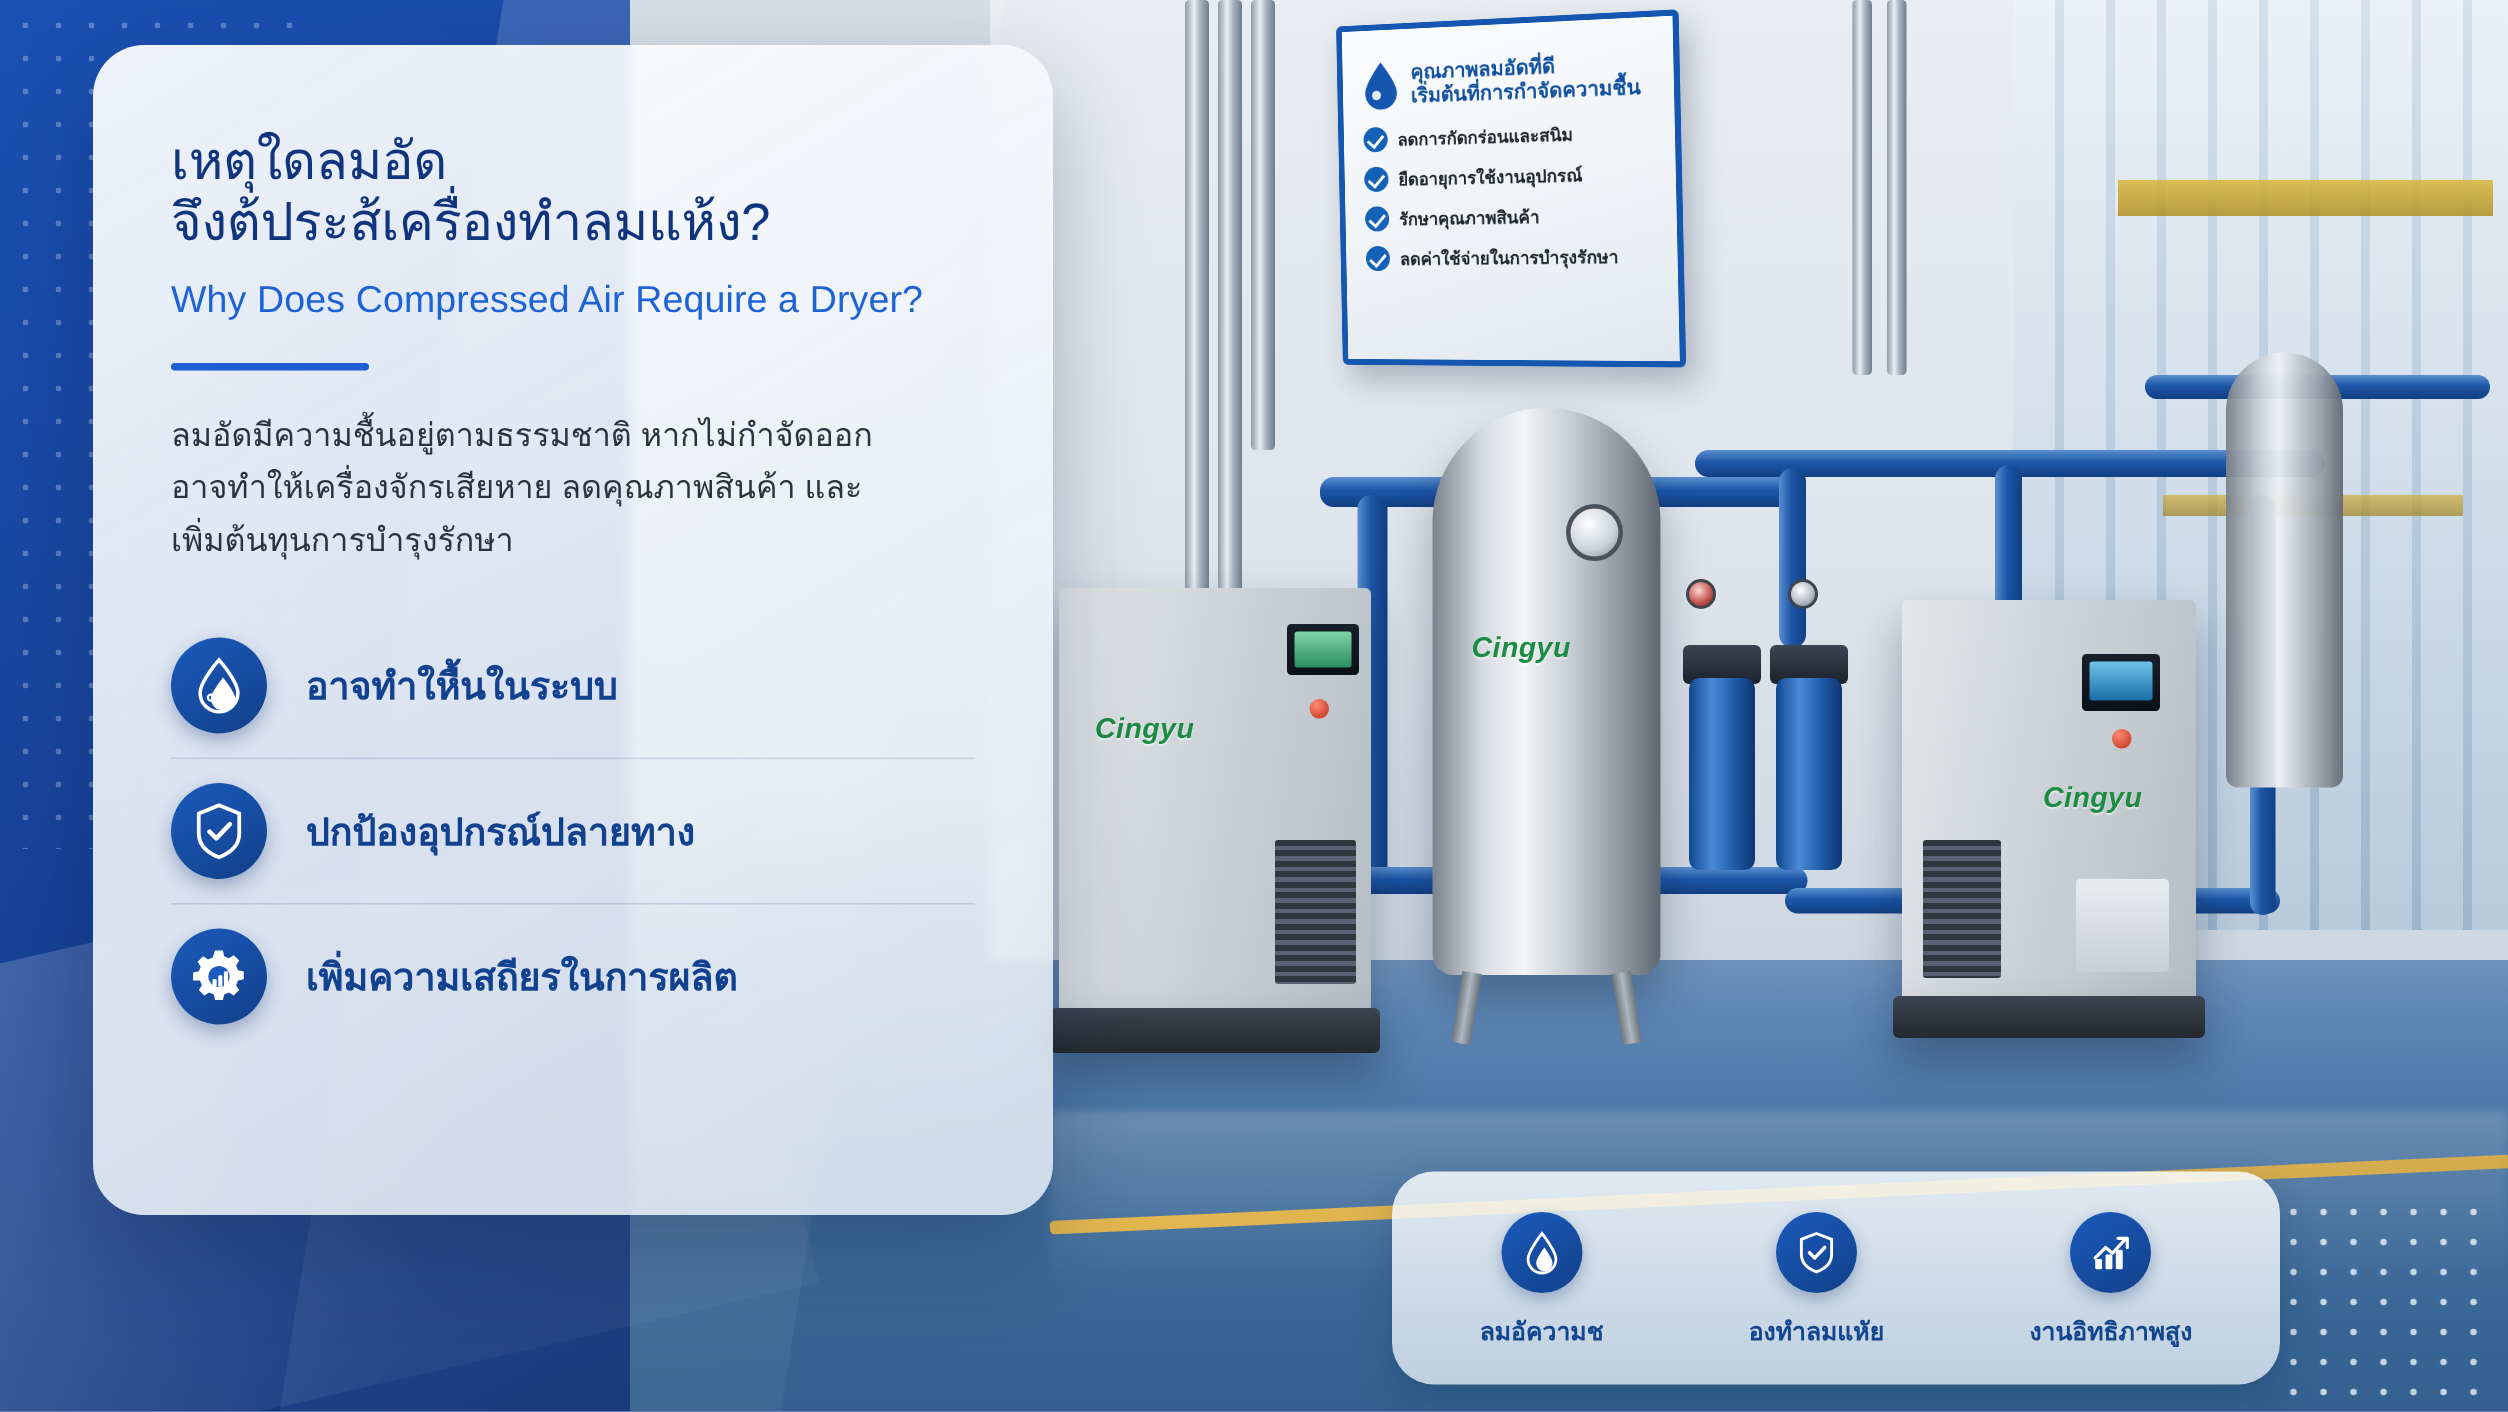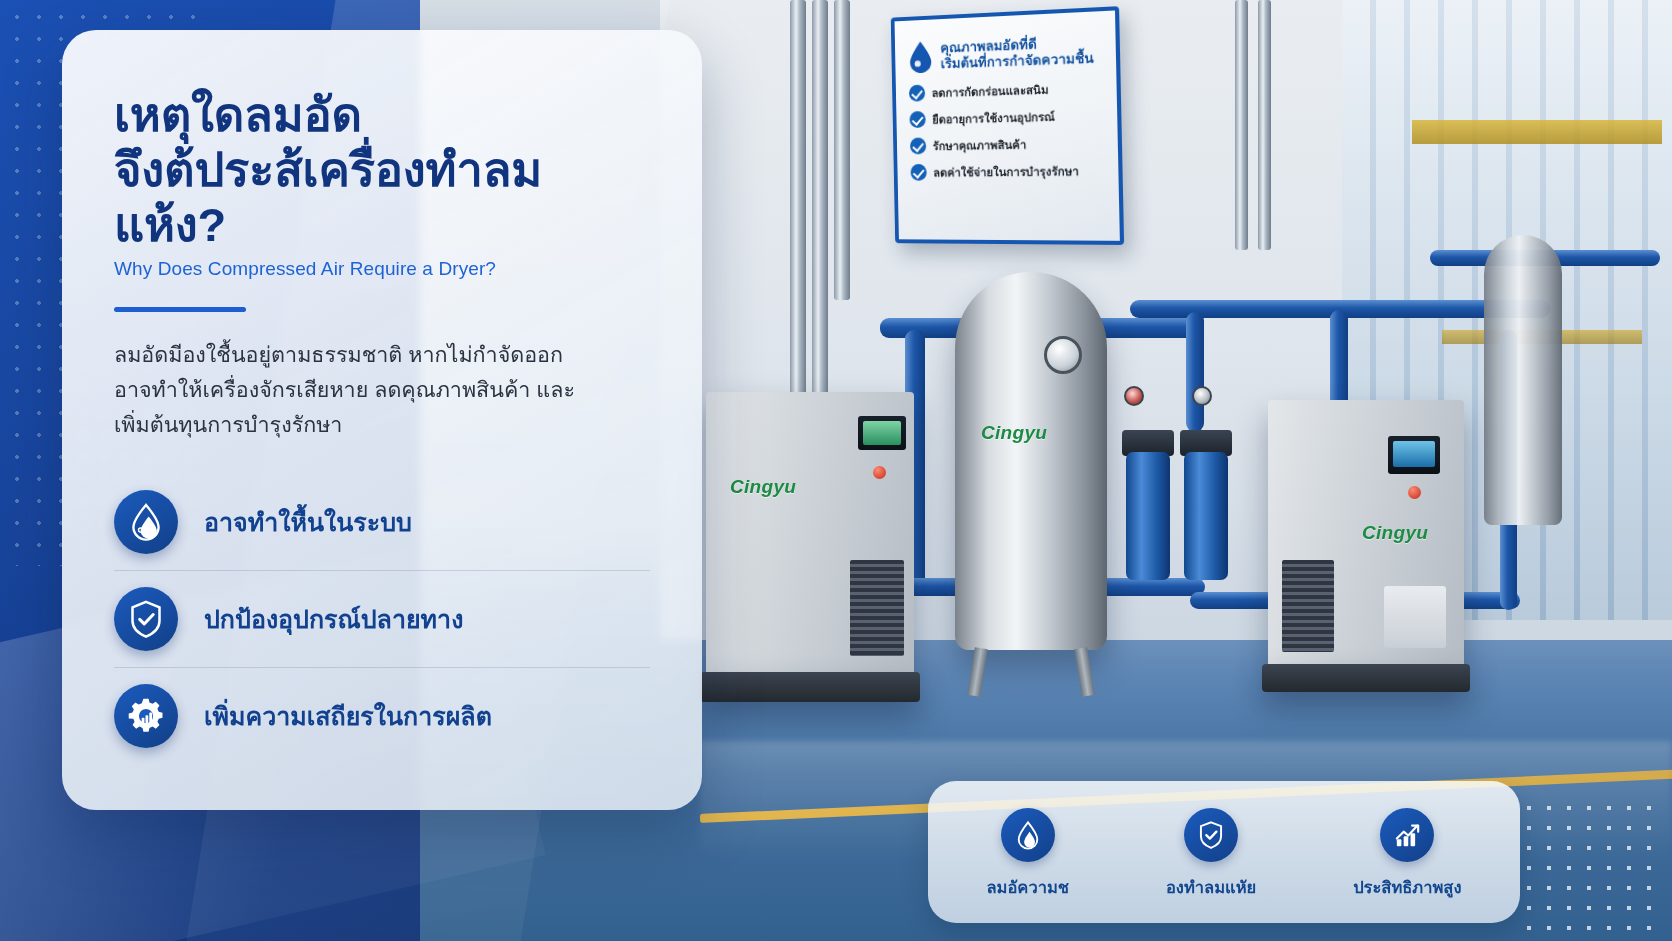--- a/index.html
+++ b/index.html
@@ -190,26 +190,26 @@
   
   .card {
     position: absolute; left: 62px; top: 30px; width: 640px; height: 780px;
     background: linear-gradient(150deg, rgba(255,255,255,.93) 0%, rgba(241,245,250,.90) 45%, rgba(226,234,243,.88) 100%);
     border-radius: 34px;
     box-shadow: 0 24px 60px rgba(10,30,70,.28);
     padding: 58px 52px 40px 52px;
     backdrop-filter: blur(4px);
   }
   .h1 {
-    color: #10357e; font-weight: 700; font-size: 47px; line-height: 1.17;
+    color: #10357e; font-weight: 400; font-size: 35px; line-height: 1.17;
     letter-spacing: -0.2px;
   }
   .h1 .l2 { display: block; }
   .subtitle {
-    color: #1d63d6; font-size: 19px; font-weight: 400; margin-top: 5px;
+    color: #1d63d6; font-size: 25px; font-weight: 400; margin-top: 16px;
     letter-spacing: .1px;
   }
   .rule { width: 132px; height: 5px; background: #1d5fd0; border-radius: 3px; margin: 27px 0 26px; }
   .para { color: #2a3340; font-size: 21.5px; line-height: 1.62; max-width: 470px; }
 
   .features { margin-top: 32px; }
   .frow {
     display: flex; align-items: center; gap: 26px;
     padding: 16px 0;
   }
@@ -346,21 +346,21 @@
   <div class="dots-tl"></div>
   <div class="dots-br"></div>
 
   <div class="card">
     <h1 class="h1">
       <span>เหตุใดลมอัด</span>
       <span class="l2">จึงต้ประส้เครื่องทำลมแห้ง?</span>
     </h1>
     <div class="subtitle">Why Does Compressed Air Require a Dryer?</div>
     <div class="rule"></div>
-    <p class="para">ลมอัดมีองใชื้นอยู่ตามธรรมชาติ หากไม่กำจัดออก อาจทำให้เครื่องจักรเสียหาย ลดคุณภาพสินค้า และเพิ่มต้นทุนการบำรุงรักษา</p>
+    <p class="para">ลมอัดมีความชื้นอยู่ตามธรรมชาติ หากไม่กำจัดออก อาจทำให้เครื่องจักรเสียหาย ลดคุณภาพสินค้า และเพิ่มต้นทุนการบำรุงรักษา</p>
 
     <div class="features">
       <div class="frow">
         <span class="ficon">
           <svg viewBox="0 0 40 44" width="36" height="40">
             <path d="M20 3C20 3 6 19 6 27.5A14 14 0 0 0 34 27.5C34 19 20 3 20 3Z" fill="none" stroke="#fff" stroke-width="2.6"></path>
             <path d="M23 16C23 16 14 27 14 31.5A9 9 0 0 0 32 31.5C32 27 23 16 23 16Z" fill="#fff"></path>
             <circle cx="14" cy="31" r="2.3" fill="none" stroke="#fff" stroke-width="1.6"></circle>
           </svg>
         </span>
@@ -421,17 +421,17 @@
     <div class="bitem">
       <span class="bicon">
         <svg viewBox="0 0 38 38" width="29" height="29">
           <path d="M5 23 L14 14 L20 19 L32 6" fill="none" stroke="#fff" stroke-width="2.8" stroke-linecap="round" stroke-linejoin="round"></path>
           <path d="M25 6h8v8" fill="none" stroke="#fff" stroke-width="2.8" stroke-linecap="round" stroke-linejoin="round"></path>
           <rect x="5" y="24" width="6" height="9" rx="1.2" fill="#fff"></rect>
           <rect x="14" y="20" width="6" height="13" rx="1.2" fill="#fff"></rect>
           <rect x="23" y="16" width="6" height="17" rx="1.2" fill="#fff"></rect>
         </svg>
       </span>
-      <span class="blabel">ประสิทธิภาพสูง</span>
+      <span class="blabel">งานอิทธิภาพสูง</span>
     </div>
   </div>
 
 </div>
 
 </body></html>

